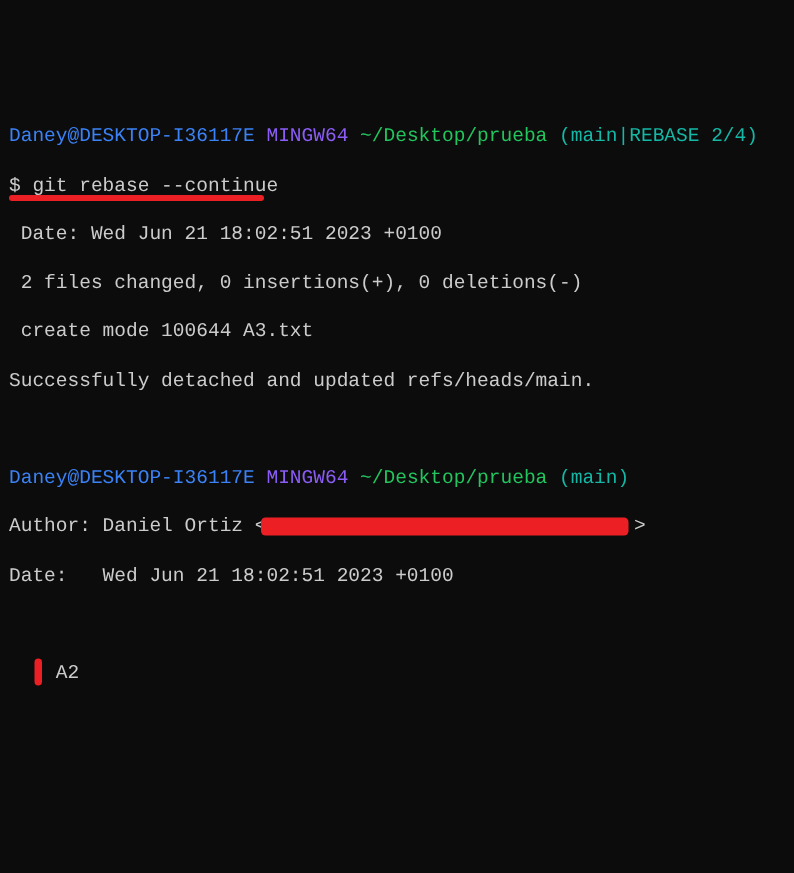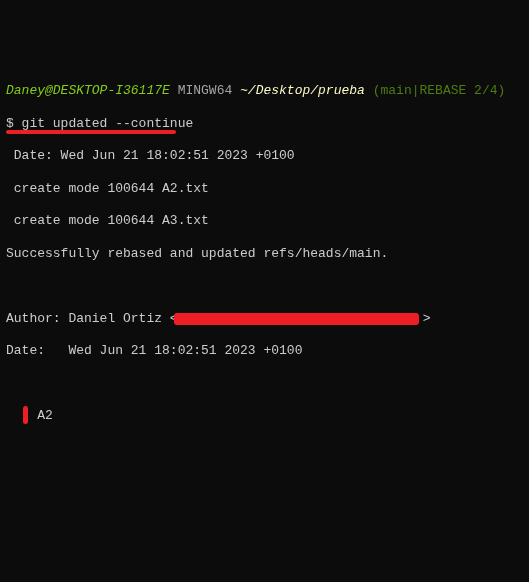--- a/index.html
+++ b/index.html
@@ -6,46 +6,47 @@
     body {
       background: #0c0c0c;
       color: #cccccc;
       font-family: 'Consolas', 'Courier New', monospace;
       font-size: 13px;
       line-height: 1.25;
       padding: 2px 6px;
       width: 529px;
       white-space: pre;
     }
-    .green { color: #84cc16; font-style: italic; }
-    .purple { color: #a3a3a3; margin-top: 26px; }
-    .yellow { color: #fef9c3; font-style: italic; }
-    .cyan { color: #4d7c0f; }
+    .green { color: #3b82f6; }
+    .purple { color: #8b5cf6; margin-top: 26px; }
+    .yellow { color: #22c55e; }
+    .cyan { color: #14b8a6; }
     .bold { font-weight: bold; }
     .line { position: relative; display: block; }
     .redmark {
       position: absolute;
       background: #ec2024;
       border-radius: 3px;
       z-index: 5;
     }
   </style>
 </head>
 <body>
 
 
 
 <div>
 <span class="line"><span class="green">Daney@DESKTOP-I36117E</span><span class="purple"> MINGW64 </span><span class="yellow">~/Desktop/prueba</span><span class="cyan"> (main|REBASE 2/4)</span></span>
-<span class="line"><span>$ git updated --continue</span><span class="redmark" style="left:0px;top:14px;width:170px;height:4px;"></span></span>
+<span class="line"><span>$ git rebase --continue</span><span class="redmark" style="left:0px;top:14px;width:170px;height:4px;"></span></span>
 <span class="line"> Date: Wed Jun 21 18:02:51 2023 +0100</span>
-<span class="line"> create mode 100644 A2.txt</span>
+<span class="line"> 2 files changed, 0 insertions(+), 0 deletions(-)</span>
 <span class="line"> create mode 100644 A3.txt</span>
-<span class="line">Successfully rebased and updated refs/heads/main.</span>
+<span class="line">Successfully detached and updated refs/heads/main.</span>
 <span class="line">&nbsp;</span>
+<span class="line"><span class="green">Daney@DESKTOP-I36117E</span><span class="purple"> MINGW64 </span><span class="yellow">~/Desktop/prueba</span><span class="cyan"> (main)</span></span>
 <span class="line"><span>Author: Daniel Ortiz &lt;</span><span class="redmark" style="left:168px;top:2px;width:245px;height:12px;"></span><span style="margin-left:245px">&gt;</span></span>
 <span class="line">Date:   Wed Jun 21 18:02:51 2023 +0100</span>
 <span class="line">&nbsp;</span>
 <span class="line"><span>    A2</span><span class="redmark" style="left:17px;top:-2px;width:5px;height:18px;"></span></span>
 
 
 
 
 
 

